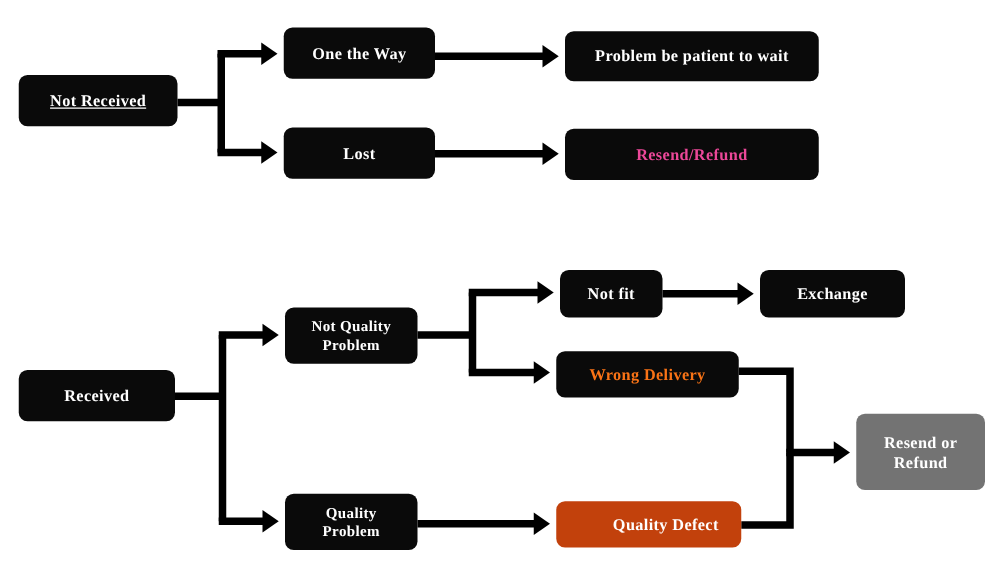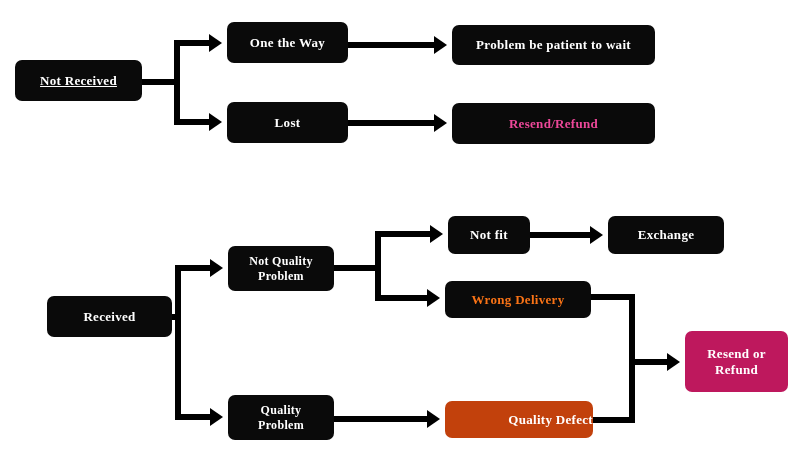--- a/index.html
+++ b/index.html
@@ -30,21 +30,21 @@
     display: flex;
     align-items: center;
     justify-content: center;
     text-align: center;
     background: #0a0a0a;
     color: #ffffff;
     border-radius: 7px;
     font-weight: bold;
     letter-spacing: 0.3px;
     line-height: 1.18;
-    padding: 2px 0;
+    padding: 2px 18px;
     -webkit-font-smoothing: antialiased;
   }
   .node-label {
     display: block;
     white-space: pre-line;
   }
 </style>
 </head>
 <body>
 
@@ -128,21 +128,21 @@
       </div>
       <div class="node" style="left: 452px; top: 25px; width: 203px; height: 40px; font-size: 13px; background: rgb(10, 10, 10); color: rgb(255, 255, 255);">
         <span class="node-label">Problem be patient to wait</span>
       </div>
       <div class="node" style="left: 227px; top: 102px; width: 121px; height: 41px; font-size: 13px; background: rgb(10, 10, 10); color: rgb(255, 255, 255);">
         <span class="node-label">Lost</span>
       </div>
       <div class="node" style="left: 452px; top: 103px; width: 203px; height: 41px; font-size: 13px; background: rgb(10, 10, 10); color: #ec4899;">
         <span class="node-label">Resend/Refund</span>
       </div>
-      <div class="node" style="left: 15px; top: 296px; width: 125px; height: 41px; font-size: 13px; background: rgb(10, 10, 10); color: rgb(255, 255, 255); margin-left: 32px;">
+      <div class="node" style="left: 15px; top: 296px; width: 125px; height: 41px; font-size: 13px; background: rgb(10, 10, 10); color: rgb(255, 255, 255);">
         <span class="node-label">Received</span>
       </div>
       <div class="node" style="left: 228px; top: 246px; width: 106px; height: 45px; font-size: 12px; background: rgb(10, 10, 10); color: rgb(255, 255, 255);">
         <span class="node-label">Not Quality
 Problem</span>
       </div>
       <div class="node" style="left: 228px; top: 395px; width: 106px; height: 45px; font-size: 12px; background: rgb(10, 10, 10); color: rgb(255, 255, 255);">
         <span class="node-label">Quality
 Problem</span>
       </div>
@@ -151,18 +151,18 @@
       </div>
       <div class="node" style="left: 608px; top: 216px; width: 116px; height: 38px; font-size: 13px; background: rgb(10, 10, 10); color: rgb(255, 255, 255);">
         <span class="node-label">Exchange</span>
       </div>
       <div class="node" style="left: 445px; top: 281px; width: 146px; height: 37px; font-size: 13px; background: rgb(10, 10, 10); color: #f97316; justify-content: center;">
         <span class="node-label">Wrong Delivery</span>
       </div>
       <div class="node" style="left: 445px; top: 401px; width: 148px; height: 37px; font-size: 13px; background: #c2410c; color: rgb(255, 255, 255); justify-content: flex-end;">
         <span class="node-label">Quality Defect</span>
       </div>
-      <div class="node" style="left: 685px; top: 331px; width: 103px; height: 61px; font-size: 13px; background: #be185d; color: rgb(255, 255, 255);">
+      <div class="node" style="left: 685px; top: 331px; width: 103px; height: 61px; font-size: 13px; background: #737373; color: rgb(255, 255, 255);">
         <span class="node-label">Resend or
 Refund</span>
       </div>
     </div>
 </div>
 
 </body></html>

